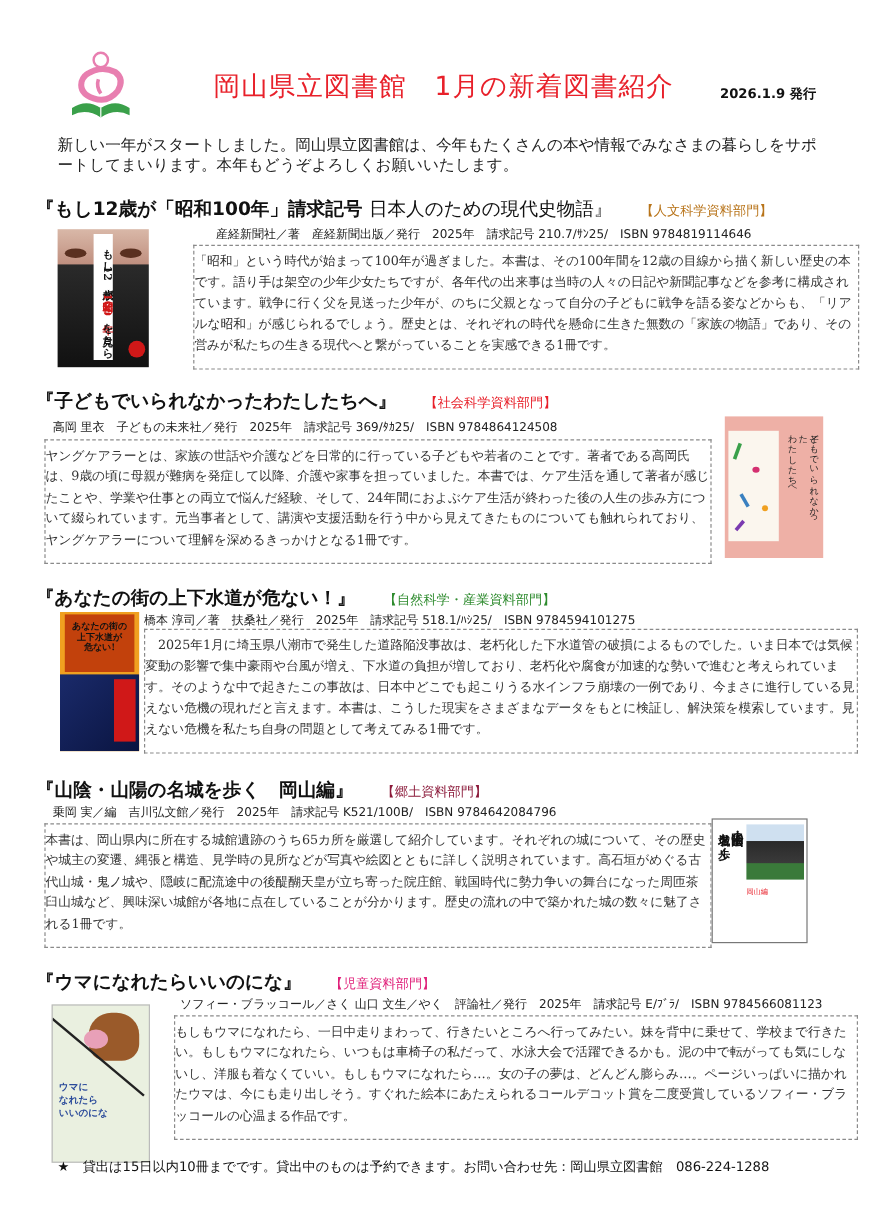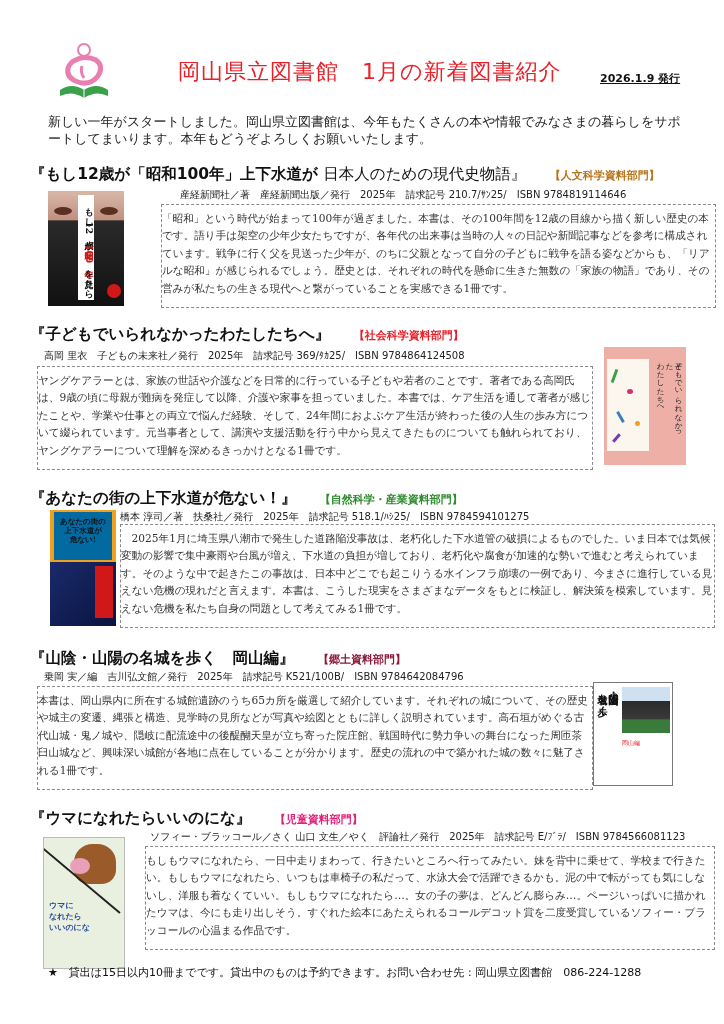--- a/index.html
+++ b/index.html
@@ -4,27 +4,27 @@
 <style>
   html, body { margin: 0; padding: 0; background: #ffffff; }
   body { width: 724px; height: 1024px; position: relative; overflow: hidden;
          font-family: "DejaVu Sans", "Liberation Sans", sans-serif; color: #222; }
   .abs { position: absolute; }
   .serif { font-family: "DejaVu Serif", "Liberation Serif", serif; }
 
   
   .logo { left: 58px; top: 40px; width: 52px; height: 60px; }
   .title { left: 178px; top: 57px; font-size: 22px; color: #e8202a; letter-spacing: 1px; white-space: nowrap; }
-  .date { left: 600px; top: 71px; font-size: 11px; color: #111; font-weight: bold; white-space: nowrap; text-decoration: underline; }
+  .date { left: 600px; top: 71px; font-size: 11px; color: #111; font-weight: bold; white-space: nowrap; }
   .intro { left: 48px; top: 113px; width: 640px; font-size: 13px; line-height: 17px; color: #222; }
 
   
   .btitle { font-size: 15.5px; font-weight: bold; color: #111; white-space: nowrap; }
   .btitle .sub { font-weight: normal; }
-  .dept { font-size: 11px; font-weight: bold; margin-left: 18px; }
+  .dept { font-size: 11px; font-weight: normal; margin-left: 18px; }
   .meta { font-size: 10px; color: #222; white-space: nowrap; }
   .desc { border: 1px dashed #8a8a8a; box-sizing: border-box; padding: 5px 0;
           font-family: "DejaVu Serif", "Liberation Serif", serif; font-size: 10.6px; line-height: 17.4px; color: #333; }
   .cover { box-sizing: border-box; overflow: hidden; }
   .footer { left: 48px; top: 965px; font-size: 11px; white-space: nowrap; color: #111; }
 </style>
 </head>
 <body>
 
 <div class="abs logo">
@@ -34,21 +34,21 @@
     <path d="M24 26 Q22 32 26 38" fill="none" stroke="#e87fb0" stroke-width="3"></path>
     <path d="M2 50 Q14 42 26 50 Q38 42 50 50 L50 56 Q38 50 26 58 Q14 50 2 56 Z" fill="#3aa04a"></path>
     <path d="M26 50 L26 58" stroke="#ffffff" stroke-width="1"></path>
   </svg>
 </div>
 <div class="abs title">岡山県立図書館　1月の新着図書紹介</div>
 <div class="abs date">2026.1.9 発行</div>
 <div class="abs intro">新しい一年がスタートしました。岡山県立図書館は、今年もたくさんの本や情報でみなさまの暮らしをサポートしてまいります。本年もどうぞよろしくお願いいたします。</div>
 
 <div class="abs btitle" style="left:30px; top:164px;">
-  <span>『もし12歳が「昭和100年」上下水道が</span>
+  <span>『もし12歳が「昭和100年」請求記号</span>
   <span class="sub">日本人のための現代史物語』</span>
   <span class="dept" style="color:#b8741a">【人文科学資料部門】</span>
 </div>
 <div class="abs cover" style="left:48px; top:191px; width:76px; height:115px; background:linear-gradient(#d9b8a8 0%, #c09080 25%, #2a2a2a 26%, #111 100%);">
   <div style="position:absolute; left:6px; top:16px; width:64px; height:8px; display:flex; justify-content:space-between;">
     <span style="width:18px; height:8px; border-radius:50%; background:#5a3020;"></span>
     <span style="width:18px; height:8px; border-radius:50%; background:#5a3020;"></span>
   </div>
   <div class="serif" style="position:absolute; left:30px; top:4px; width:16px; background:#fff; font-size:9px; line-height:10px; text-align:center; color:#111; writing-mode:vertical-rl; height:105px; font-weight:bold;">
     <span>もし12歳が</span><span style="color:#d01818">昭和100年</span><span>を見たら</span>
@@ -75,21 +75,21 @@
   <div class="serif" style="position:absolute; right:3px; top:10px; writing-mode:vertical-rl; font-size:7.5px; line-height:9px; color:#222; height:80px;">
     <span>子どもでいられなかった</span><br><span>わたしたちへ</span>
   </div>
 </div>
 
 <div class="abs btitle" style="left:30px; top:488px;">
   <span>『あなたの街の上下水道が危ない！』</span>
   <span class="dept" style="color:#2e8b2e">【自然科学・産業資料部門】</span>
 </div>
 <div class="abs cover" style="left:50px; top:510px; width:66px; height:116px; background:#f0a020;">
-  <div class="serif" style="position:absolute; left:4px; top:2px; width:58px; height:48px; background:#0369a1; font-size:7.5px; line-height:9px; text-align:center; color:#111; font-weight:bold; padding-top:5px; box-sizing:border-box;">
+  <div class="serif" style="position:absolute; left:4px; top:2px; width:58px; height:48px; background:#c2410c; font-size:7.5px; line-height:9px; text-align:center; color:#111; font-weight:bold; padding-top:5px; box-sizing:border-box;">
     <div>あなたの街の</div>
       <div>上下水道が</div>
       <div>危ない!</div>
   </div>
   <div style="position:absolute; left:0; top:52px; width:66px; height:64px; background:linear-gradient(135deg,#1a2a6a,#0a1440);"></div>
   <div style="position:absolute; right:3px; top:56px; width:18px; height:52px; background:#d01818;"></div>
 </div>
 <div class="abs meta" style="left:120px; top:510px;">橋本 淳司／著　扶桑社／発行　2025年　請求記号  518.1/ﾊｼ25/　ISBN 9784594101275</div>
 <div class="abs desc" style="left:120px; top:524px; width:595px; height:104px;">　2025年1月に埼玉県八潮市で発生した道路陥没事故は、老朽化した下水道管の破損によるものでした。いま日本では気候変動の影響で集中豪雨や台風が増え、下水道の負担が増しており、老朽化や腐食が加速的な勢いで進むと考えられています。そのような中で起きたこの事故は、日本中どこでも起こりうる水インフラ崩壊の一例であり、今まさに進行している見えない危機の現れだと言えます。本書は、こうした現実をさまざまなデータをもとに検証し、解決策を模索しています。見えない危機を私たち自身の問題として考えてみる1冊です。</div>
 

